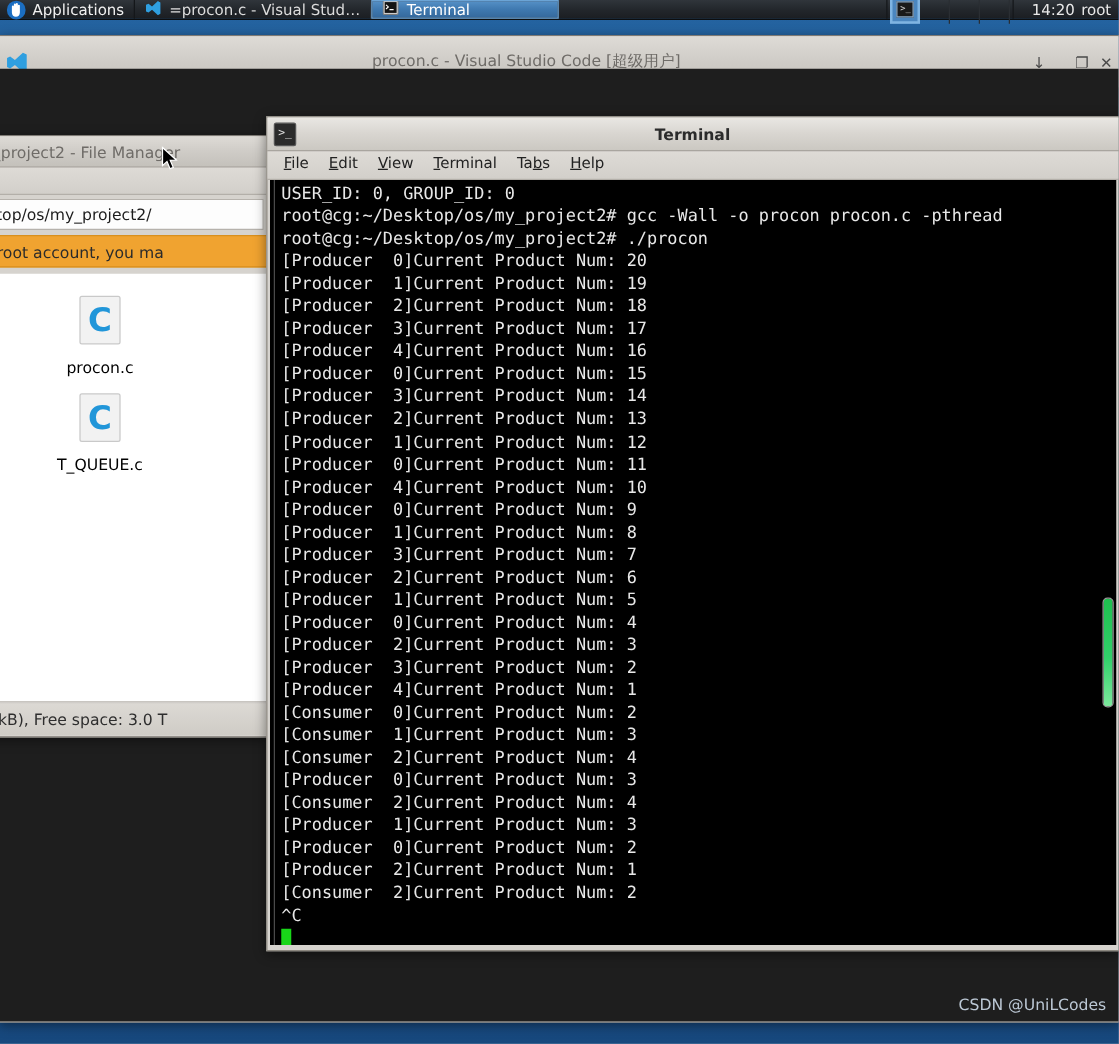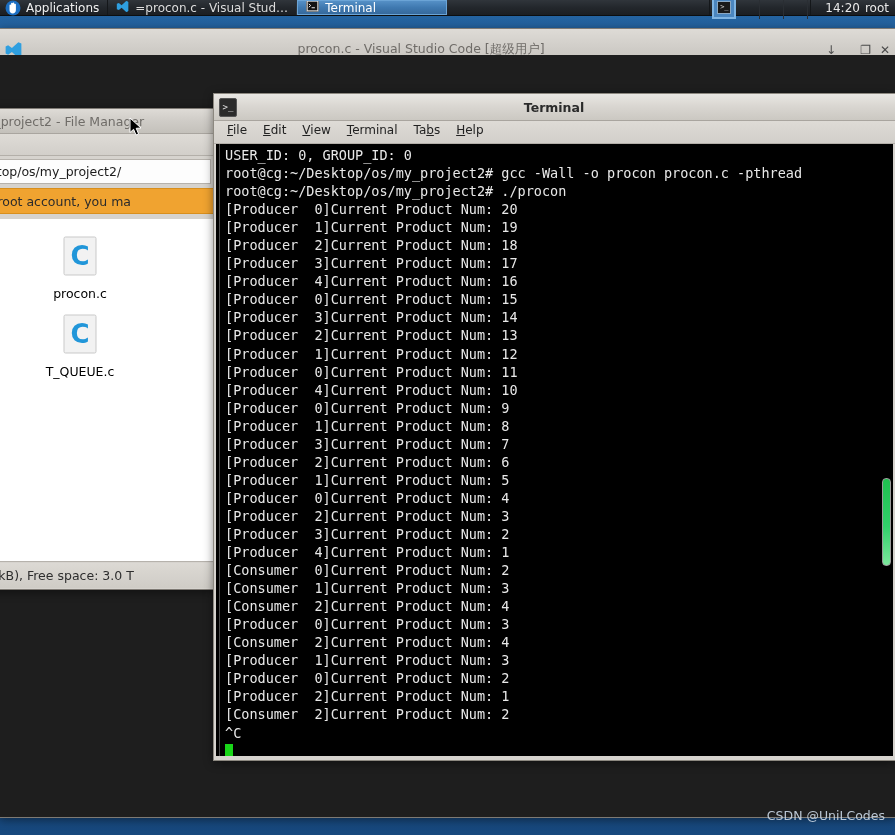--- a/index.html
+++ b/index.html
@@ -325,21 +325,21 @@
     width: 9px; height: 88px;
     border: 1px solid #9a9a9a;
     border-radius: 4px;
     background: linear-gradient(180deg, #1fbf4f 0%, #31d06a 55%, #7de89d 100%);
     z-index: 40;
   }
 
   
   #watermark {
     position: absolute;
-    right: 10px; bottom: 12px;
+    right: 10px; bottom: 24px;
     font-size: 12.5px;
     color: #c9d6e4;
     opacity: 0.92;
     z-index: 50;
     white-space: nowrap;
     margin-top: 18px;
   }
 
   
   #mouse-cursor {

